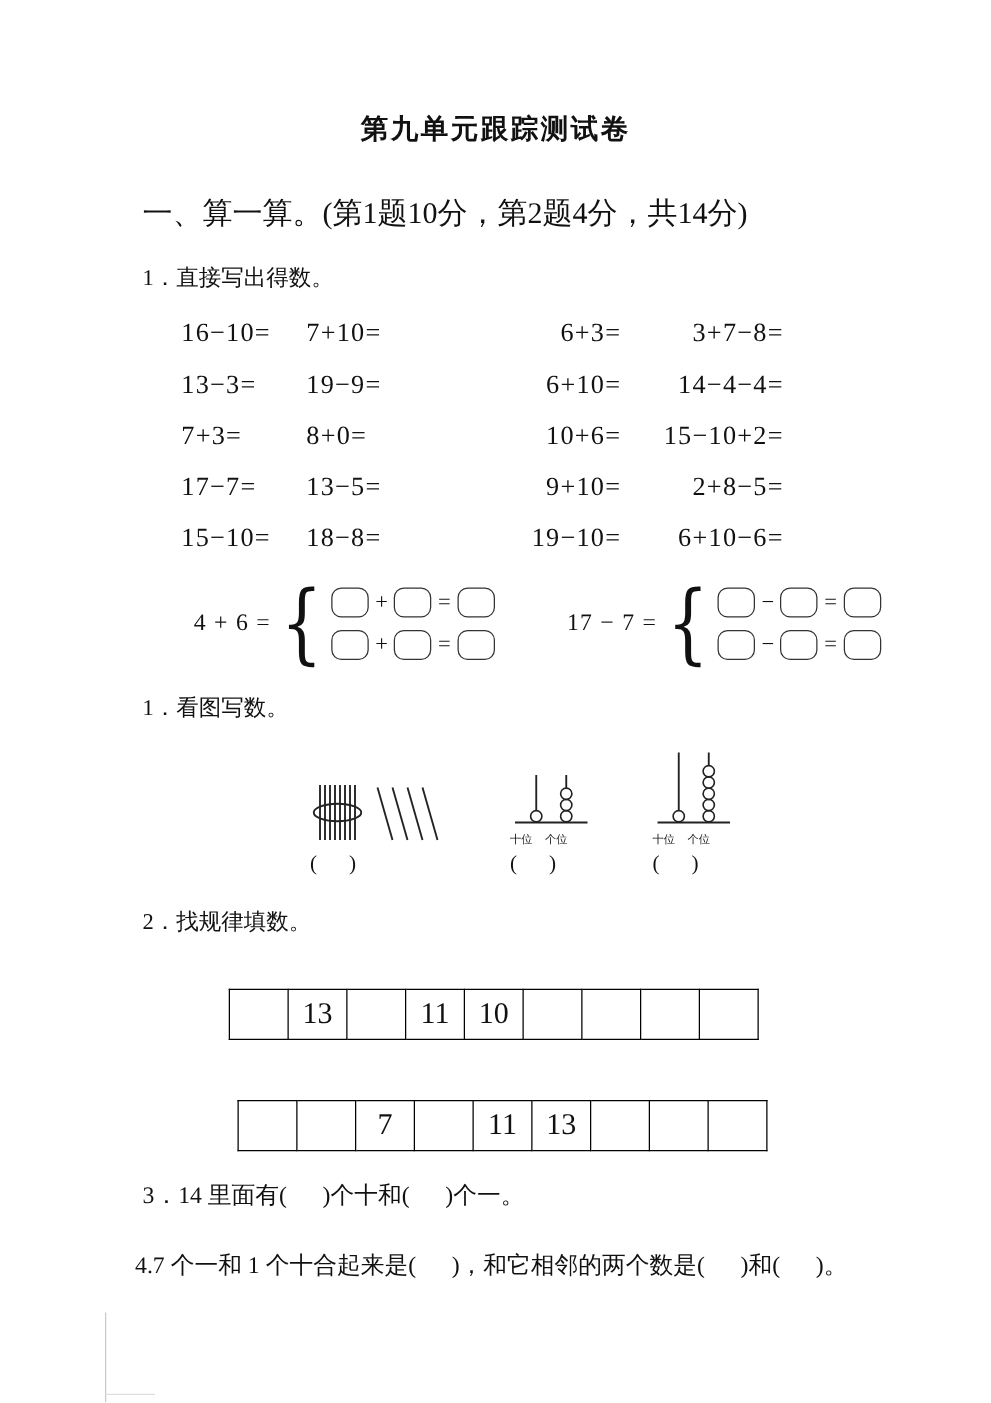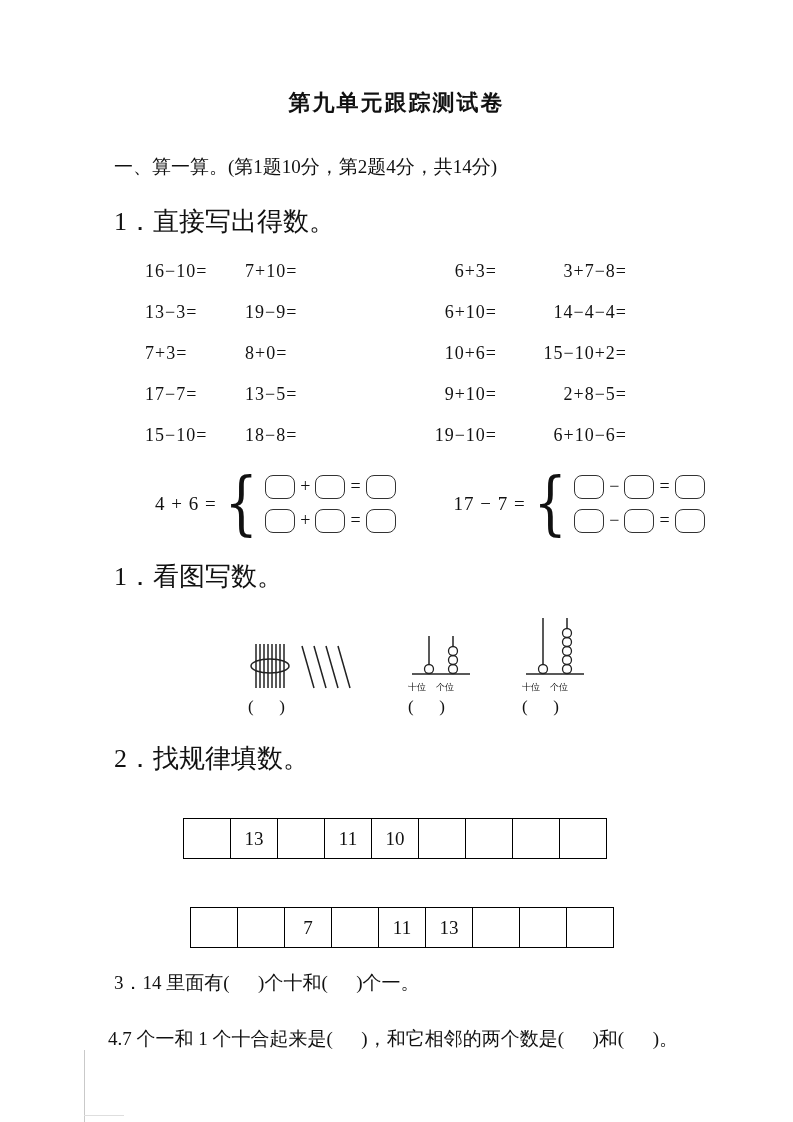--- a/index.html
+++ b/index.html
@@ -15,38 +15,38 @@
 
   .title {
     text-align: center;
     font-size: 22px;
     font-weight: bold;
     padding-top: 88px;
     letter-spacing: 2px;
   }
 
   .sec-heading {
-    font-size: 19px;
+    font-size: 24px;
     margin: 36px 0 0 114px;
     white-space: pre-wrap;
   }
   .q-label {
-    font-size: 26px;
+    font-size: 18px;
     margin: 24px 0 0 114px;
     white-space: pre-wrap;
   }
 
   
   .calc-grid {
     margin: 12px 0 0 145px;
     display: grid;
     grid-template-columns: 100px 130px 140px 130px;
     grid-auto-rows: 41px;
     align-items: center;
-    font-size: 18px;
+    font-size: 21px;
     width: 500px;
   }
   .calc-grid span { letter-spacing: 1px; }
   .calc-grid span.c3, .calc-grid span.c4 { justify-self: end; padding-right: 18px; }
 
   
   .pattern-row {
     margin: 16px 0 0 155px;
     display: flex;
     gap: 58px;
@@ -85,21 +85,21 @@
   
   .seq-table {
     border-collapse: collapse;
     margin: 42px 0 0 183px;
   }
   .seq-table.second { margin: 48px 0 0 190px; }
   .seq-table td {
     width: 47px; height: 40px;
     border: 1.5px solid #000;
     text-align: center;
-    font-size: 19px;
+    font-size: 24px;
   }
 
   .fill-q { font-size: 19px; white-space: pre-wrap; }
   .fill-q.q3 { margin: 22px 0 0 114px; }
   .fill-q.q4 { margin: 30px 0 0 108px; }
 
   .scan-edge-v {
     position: absolute; left: 84px; bottom: 0;
     width: 1px; height: 72px; background: #c9c9c9;
   }

